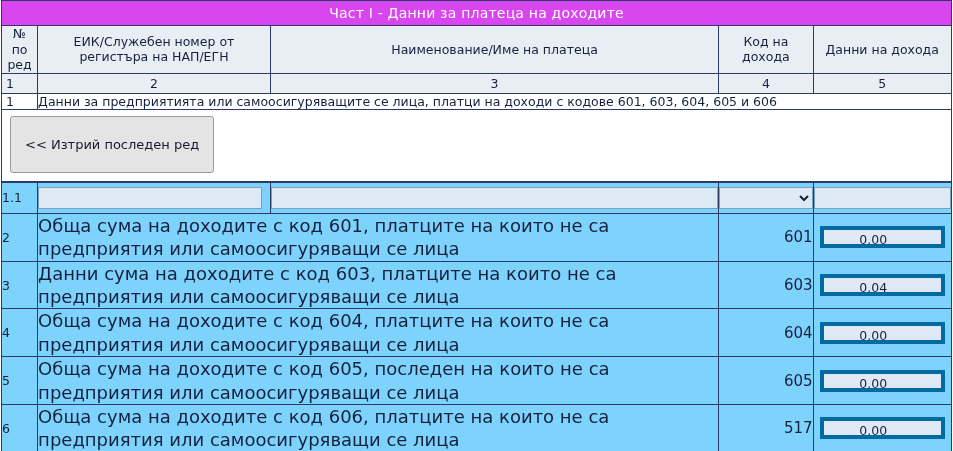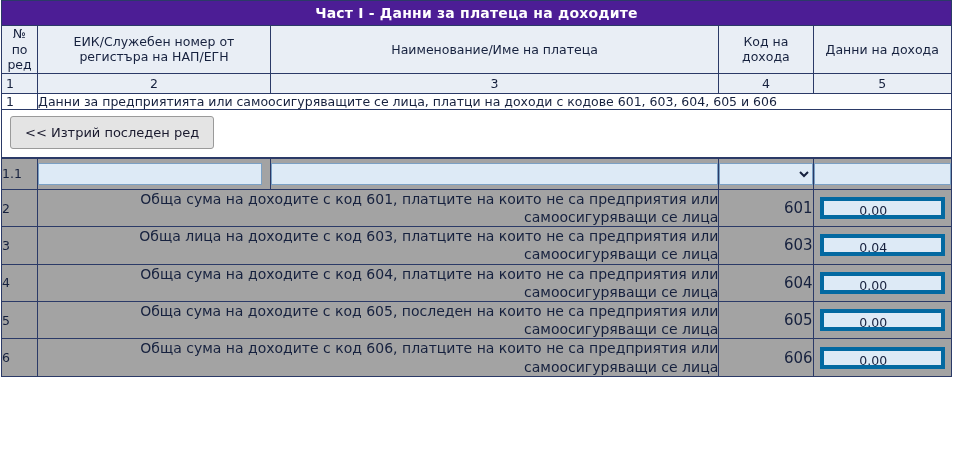--- a/index.html
+++ b/index.html
@@ -24,24 +24,24 @@
     border-collapse: collapse;
     width: 951px;
     table-layout: fixed;
   }
   table.grid td, table.grid th {
     border: 1px solid #2b3a67;
     padding: 0;
     vertical-align: middle;
   }
   .title-bar {
-    background: #4c1d95;
+    background: #d946ef;
     color: #ffffff;
     text-align: center;
-    font-weight: bold;
+    font-weight: normal;
     font-size: 14px;
     height: 24px;
     letter-spacing: 0.2px;
   }
   .hdr {
     background: #e9eef5;
     text-align: center;
     font-size: 12.5px;
     line-height: 1.25;
     padding: 4px 3px;
@@ -82,49 +82,48 @@
     border-bottom: 1px solid #2b3a67;
     background: #ffffff;
     padding: 6px 8px 8px 8px;
     display: flex;
     gap: 10px;
   }
   .btn {
     background: #e4e4e4;
     border: 1px solid #9a9a9a;
     border-radius: 3px;
-    padding: 8px 14px;
+    padding: 20px 14px;
     font-size: 13px;
     color: #1a1a2e;
     cursor: pointer;
     font-family: "DejaVu Sans", sans-serif;
   }
 
   .data-row td {
     height: 30px;
-    background: #a3a3a3;
+    background: #7dd3fc;
   }
   .idx-cell {
     text-align: left;
     padding-left: 5px;
     font-size: 12.5px;
     color: #16213e;
     background: #ffffff;
   }
   .code-cell {
     text-align: right;
     font-size: 15px;
     color: #16213e;
   }
   .desc-cell {
-    font-size: 14px;
+    font-size: 18px;
     line-height: 1.3;
     padding: 4px 6px;
     color: #16213e;
-    text-align: right;
   }
   input.fld {
     box-sizing: border-box;
     border: 1px solid #7aa0c4;
     background: #ddeaf6;
     height: 22px;
     font-family: "DejaVu Sans", sans-serif;
     font-size: 12.5px;
     color: #16213e;
     padding: 1px 4px;
@@ -254,21 +253,21 @@
       <td class="idx-cell">2</td>
       <td class="desc-cell" colspan="2">Обща сума на доходите с код 601, платците на които не са предприятия или самоосигуряващи се лица</td>
       <td class="code-cell">601</td>
       <td>
         <span class="amt-static">0.00</span>
       </td>
     </tr>
 
     <tr class="data-row">
       <td class="idx-cell">3</td>
-      <td class="desc-cell" colspan="2">Обща лица на доходите с код 603, платците на които не са предприятия или самоосигуряващи се лица</td>
+      <td class="desc-cell" colspan="2">Данни сума на доходите с код 603, платците на които не са предприятия или самоосигуряващи се лица</td>
       <td class="code-cell">603</td>
       <td>
         <span class="amt-static">0.04</span>
       </td>
     </tr>
 
     <tr class="data-row">
       <td class="idx-cell">4</td>
       <td class="desc-cell" colspan="2">Обща сума на доходите с код 604, платците на които не са предприятия или самоосигуряващи се лица</td>
       <td class="code-cell">604</td>
@@ -282,21 +281,21 @@
       <td class="desc-cell" colspan="2">Обща сума на доходите с код 605, последен на които не са предприятия или самоосигуряващи се лица</td>
       <td class="code-cell">605</td>
       <td>
         <span class="amt-static">0.00</span>
       </td>
     </tr>
 
     <tr class="data-row">
       <td class="idx-cell">6</td>
       <td class="desc-cell" colspan="2">Обща сума на доходите с код 606, платците на които не са предприятия или самоосигуряващи се лица</td>
-      <td class="code-cell">606</td>
+      <td class="code-cell">517</td>
       <td>
         <span class="amt-static">0.00</span>
       </td>
     </tr>
 
   </tbody>
     </table>
 </div>
 
 </body></html>

